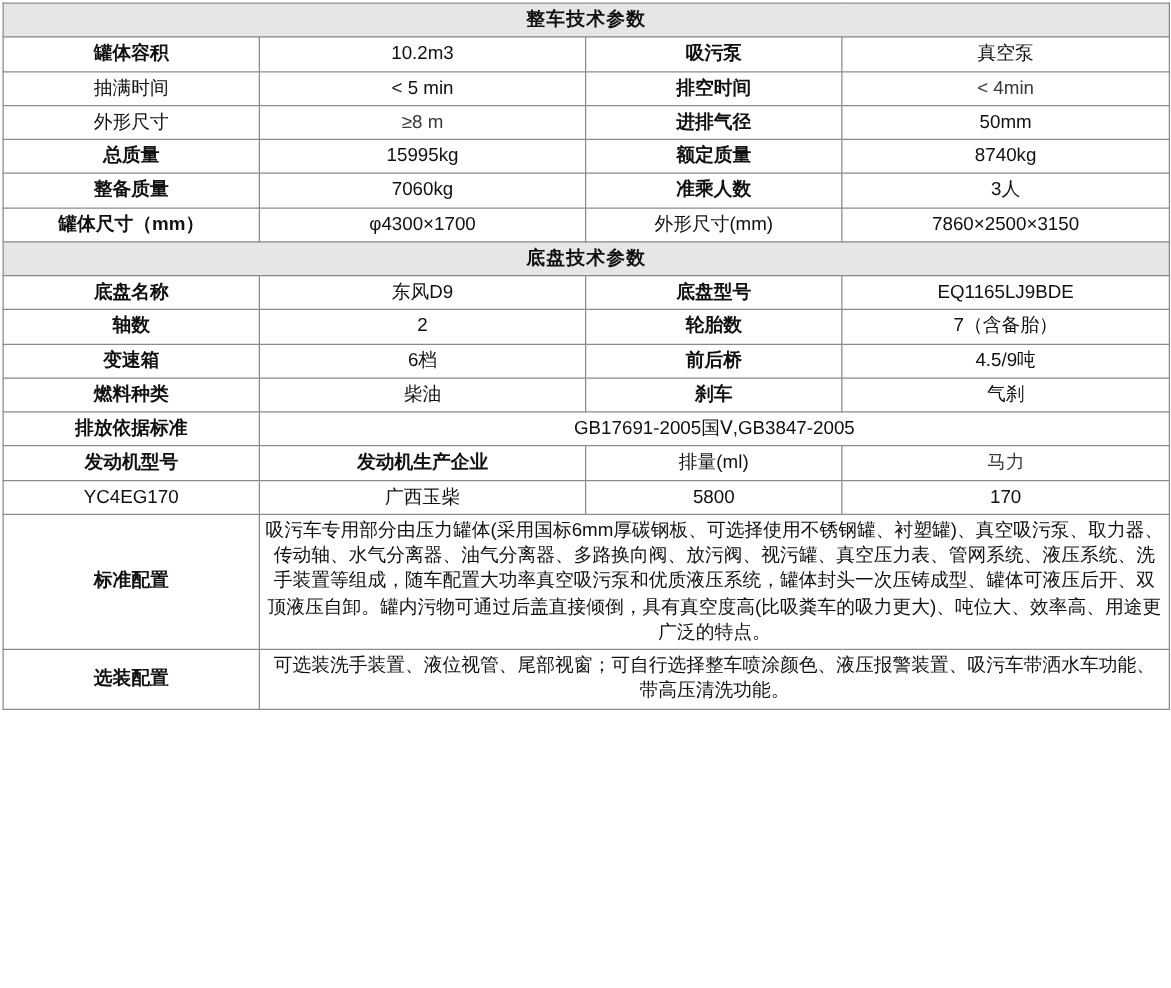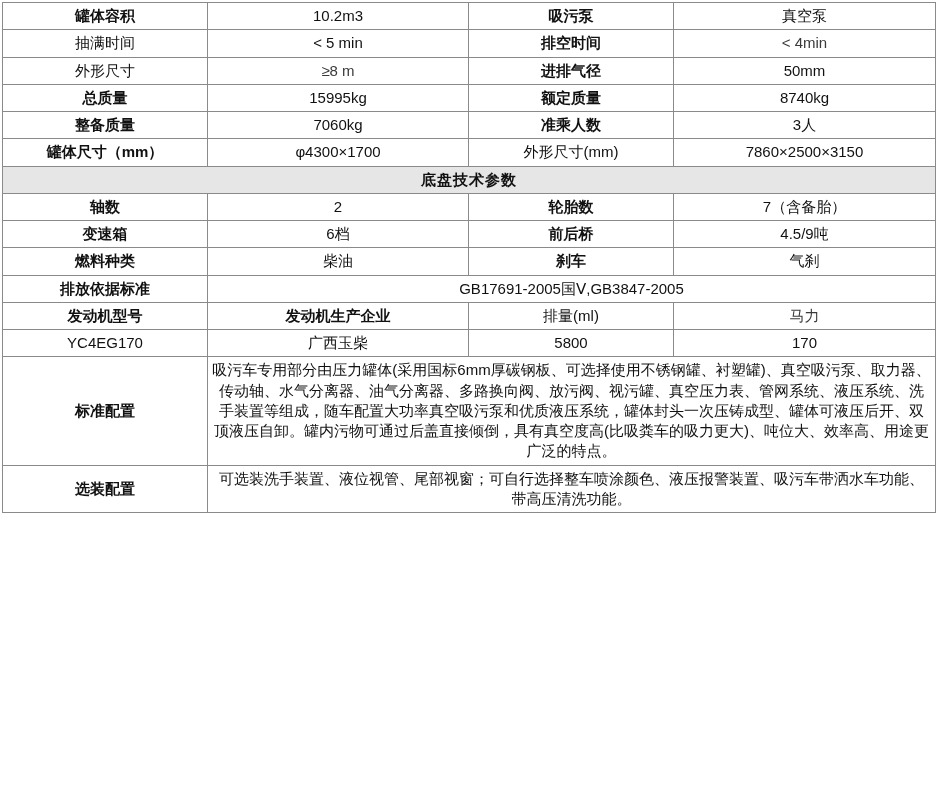--- a/index.html
+++ b/index.html
@@ -68,20 +68,23 @@
 
 <table class="spec">
   <colgroup>
     <col class="c1">
       <col class="c2">
       <col class="c3">
       <col class="c4">
   </colgroup>
   <tbody>
 
+    <tr>
+      <td class="section" colspan="4">整车技术参数</td>
+    </tr>
 
     <tr>
       <td class="lbl">罐体容积</td>
       <td class="val">10.2m3</td>
       <td class="lbl">吸污泵</td>
       <td class="val">真空泵</td>
     </tr>
 
     <tr>
       <td class="lbl-thin">抽满时间</td>
@@ -115,20 +118,26 @@
       <td class="lbl">罐体尺寸（mm）</td>
       <td class="val">φ4300×1700</td>
       <td class="lbl-thin">外形尺寸(mm)</td>
       <td class="val">7860×2500×3150</td>
     </tr>
 
     <tr>
       <td class="section" colspan="4">底盘技术参数</td>
     </tr>
 
+    <tr>
+      <td class="lbl">底盘名称</td>
+      <td class="val">东风D9</td>
+      <td class="lbl">底盘型号</td>
+      <td class="val">EQ1165LJ9BDE</td>
+    </tr>
 
     <tr>
       <td class="lbl">轴数</td>
       <td class="val">2</td>
       <td class="lbl">轮胎数</td>
       <td class="val">7（含备胎）</td>
     </tr>
 
 
     <tr>

